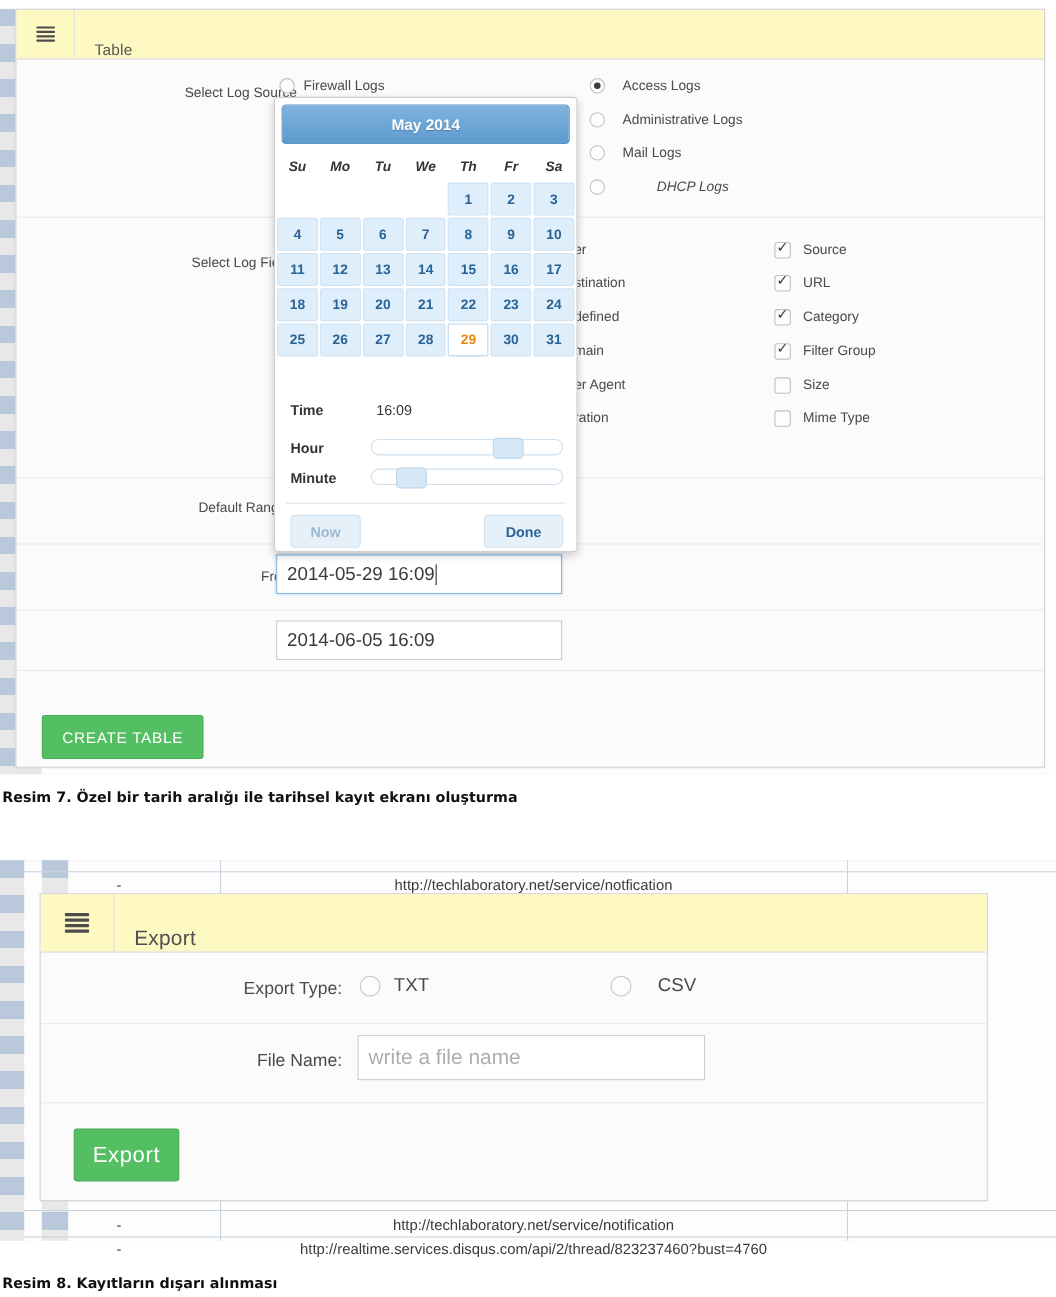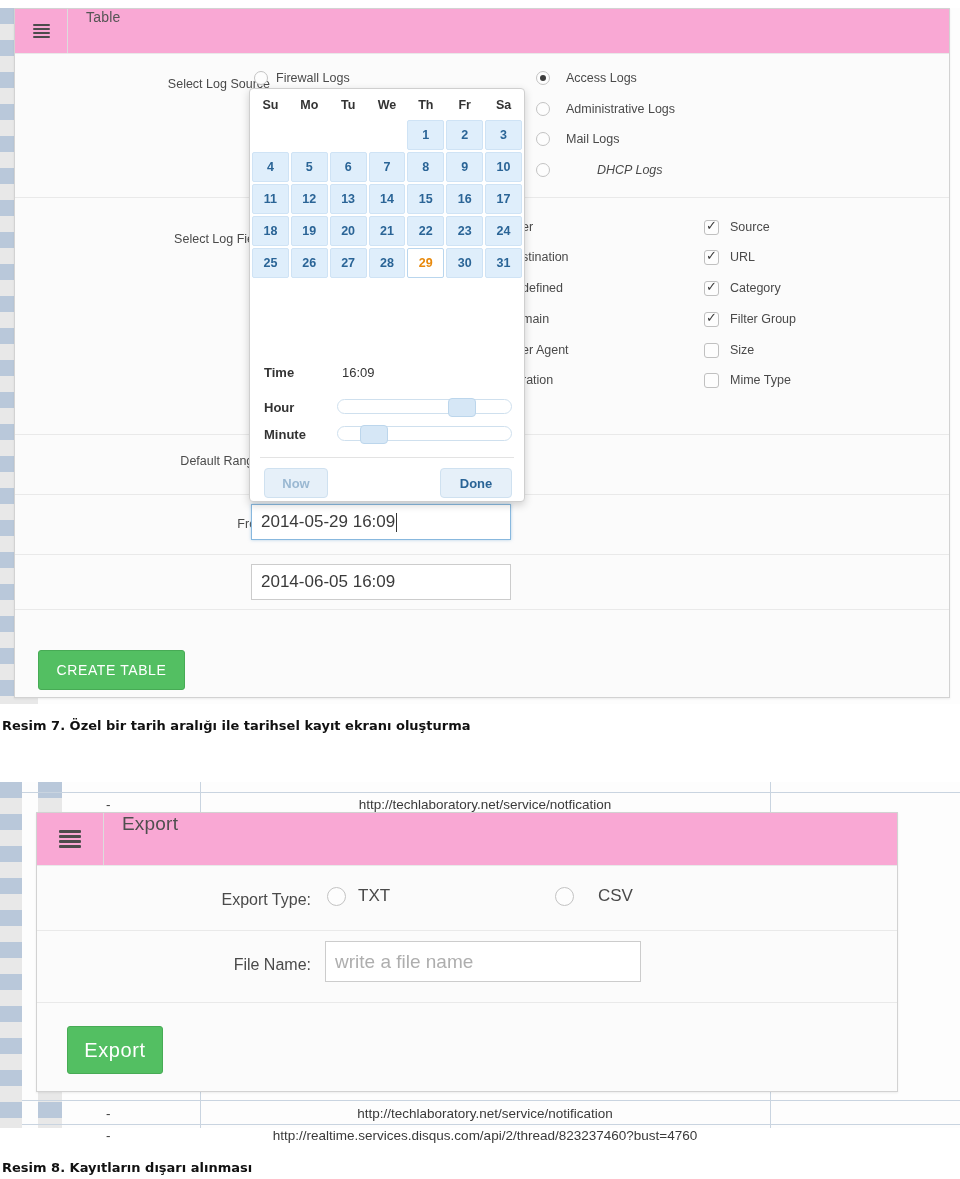--- a/index.html
+++ b/index.html
@@ -18,22 +18,22 @@
   }
   .backwhite{position:absolute;background:#fdfdfd;}
 
   
   .panel{
     position:absolute;background:#fbfbfb;
     border:1px solid #d2d2d2;
     box-shadow:0 1px 2px rgba(0,0,0,.07);
   }
   .panel-head{
-    display:flex;align-items:flex-start;
-    background:#f9a8d4;
+    display:flex;align-items:flex-end;
+    background:#fef9c3;
     border-bottom:1px solid #d8d8d8;
     height:100%;
   }
   .ham-cell{
     width:52px;height:100%;
     display:flex;align-items:center;justify-content:center;
     border-right:1px solid #dcdcdc;
   }
   .ham{display:flex;flex-direction:column;justify-content:center;gap:2px;}
   .ham i{display:block;background:#4c4c4c;border-radius:1px;}
@@ -77,21 +77,21 @@
     margin:6px;height:34px;border-radius:4px;
     background:linear-gradient(to bottom,#7fb3dd 0%,#5d9bce 100%);
     border:1px solid #5b93c4;
     color:#fff;font-weight:bold;font-size:14px;
     display:flex;align-items:center;justify-content:center;
     text-shadow:0 1px 1px rgba(0,0,0,.25);
   }
   .cal{width:100%;border-collapse:separate;border-spacing:2px;
        table-layout:fixed;margin-top:2px;}
   .cal th{
-    font-size:12.5px;color:#333;font-weight:bold;padding:5px 0 6px;
+    font-size:12.5px;color:#333;font-weight:bold;padding:5px 0 6px;font-style:italic;
   }
   .cal td{
     text-align:center;font-size:12.5px;font-weight:bold;
     color:#2a6496;height:26px;
     background:#dfeefb;border:1px solid #cfe3f5;border-radius:2px;
   }
   .cal td.empty{background:transparent;border-color:transparent;}
   .cal td.sel{background:#ffffff;border:1px solid #b9d6ee;color:#e8890c;}
 
   .tm-row{position:absolute;font-size:13px;font-weight:bold;color:#333;}
@@ -228,20 +228,23 @@
   <div class="tinput" style="left:236px;top:555px;width:260px;height:36px;">
     <span>2014-06-05 16:09</span>
   </div>
 
   <div class="gbtn" style="left:23px;top:625px;width:145px;height:38px;font-size:14px;margin-top:16px;">
     <span>CREATE TABLE</span>
   </div>
 
   <div class="dtp" style="left:234px;top:79px;width:274px;height:412px;">
 
+    <div class="dtp-head">
+      <span>May 2014</span>
+    </div>
 
     <table class="cal">
       <thead>
         <tr>
           <th>Su</th>
           <th>Mo</th>
           <th>Tu</th>
           <th>We</th>
           <th>Th</th>
           <th>Fr</th>

